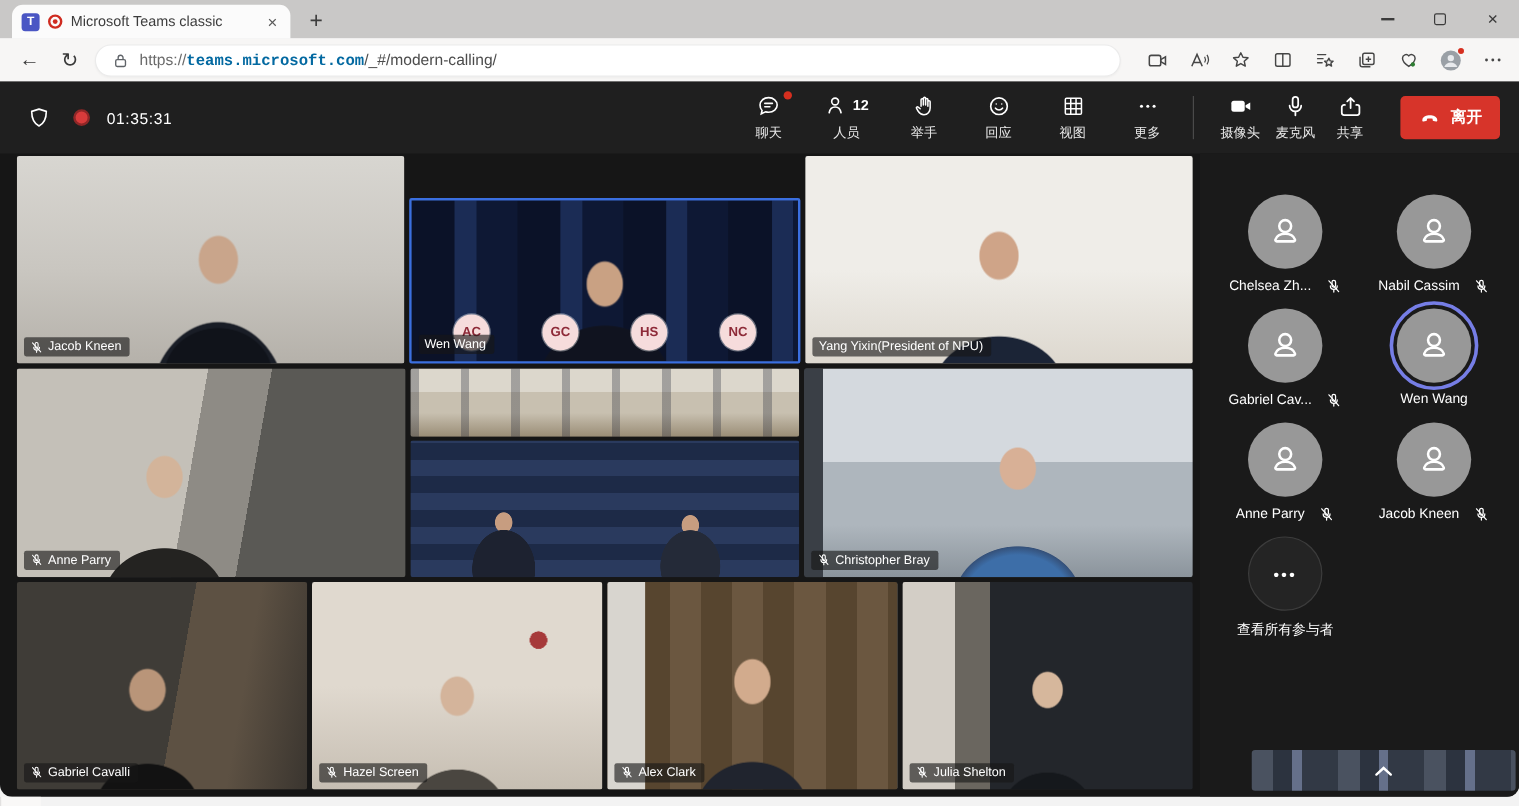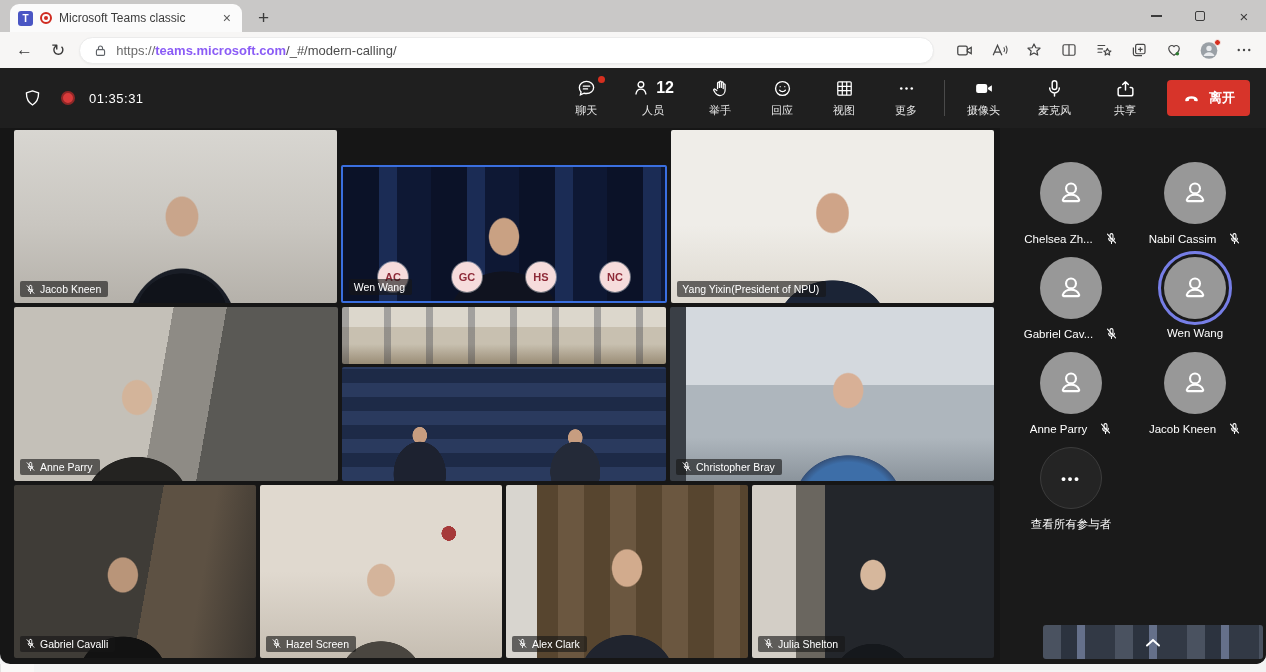--- a/index.html
+++ b/index.html
@@ -24,21 +24,21 @@
   .close-glyph { font-size:15px; }
 
   
   .navbar { height:36px; background:#f7f6f5; display:flex; align-items:center; padding:0 12px; gap:10px; }
   .navglyph { font-size:17px; color:#3a3a3a; padding:0 4px; }
   .addressbar { flex:1; height:27px; background:#fff; border:1px solid #ebebeb; border-radius:14px;
                 display:flex; align-items:center; gap:9px; padding:0 14px; margin-right:10px;
                 box-shadow:0 1px 2px rgba(0,0,0,.04); }
   .url { font-size:13px; white-space:nowrap; overflow:hidden; }
   .url .scheme { color:#6a6a6a;text-align:right; }
-  .url .host { color:#8b5cf6; font-weight:bold; }
+  .url .host { color:#0369a1; font-weight:bold;font-family:Liberation Mono, monospace; }
   .url .path { color:#4c4c4c; }
   .nav-icons { display:flex; align-items:center; gap:15px; }
   .nav-ic { width:20px; height:20px; display:flex; align-items:center; justify-content:center; position:relative; }
   .profile-dot, .chat-badge { position:absolute; width:7px; height:7px; background:#d62f1f; border-radius:50%; }
   .profile-dot { top:-1px; right:-2px; border:1px solid #f7f6f5; }
 
   
   .content { display:flex; height:524px;flex-direction:column; }
   .main-col { flex:1; display:flex; flex-direction:column; background:#f3f3f3; }
   .teams-window { height:596px; background:#161616; border-radius:0 0 10px 10px; overflow:hidden;
@@ -46,24 +46,24 @@
   .page-strip { flex:1; }
 
   
   .tbar { height:60px; background:#1f1f1f; display:flex; align-items:center; padding:0 16px 0 22px; flex:0 0 auto; }
   .rec-dot { width:14px; height:14px; border-radius:50%; background:#d83b3b; border:2px solid #8f2727; margin-left:18px; }
   .timer { color:#fff; font-size:13px; margin-left:14px; letter-spacing:.5px; }
   .tgroup { display:flex; align-items:flex-start; gap:30px; margin-left:auto; }
   .tbtn { display:flex; flex-direction:column; align-items:center; gap:3px; color:#fff; position:relative; min-width:32px; }
   .tbtn .lbl { font-size:11px; color:#e8e8e8; }
   .ic-row { display:flex; align-items:flex-start; gap:3px; height:22px; }
-  .count { font-size:16px; font-weight:bold; color:#fff; line-height:20px; }
+  .count { font-size:12px; font-weight:bold; color:#fff; line-height:20px; }
   .chat-badge { top:-2px; right:-3px; }
   .tdivider { width:1px; height:36px; background:#4a4a4a; margin:0 22px; }
-  .devgroup { display:flex; gap:38px;font-family:Liberation Serif, serif; }
+  .devgroup { display:flex; gap:13px;font-family:Liberation Serif, serif; }
   .leave-btn { margin-left:26px; height:36px; padding:0 15px; background:#d7342a; border-radius:4px;
                display:flex; align-items:center; gap:8px; color:#fff; font-size:13px; font-weight:bold; }
 
   
   .stage { flex:1; display:flex; overflow:hidden; }
   .video-grid { flex:1; display:flex; flex-direction:column; gap:4px; padding:2px 6px 6px 14px; }
   .vrow { flex:1; display:flex; gap:4px; }
   .tile { flex:1; position:relative; border-radius:2px; overflow:hidden; background:#222; }
   .tile.active { border:2px solid #3a6fe0;margin-top:35px; }
   .vcol { flex:1; display:flex; flex-direction:column; gap:3px; }

